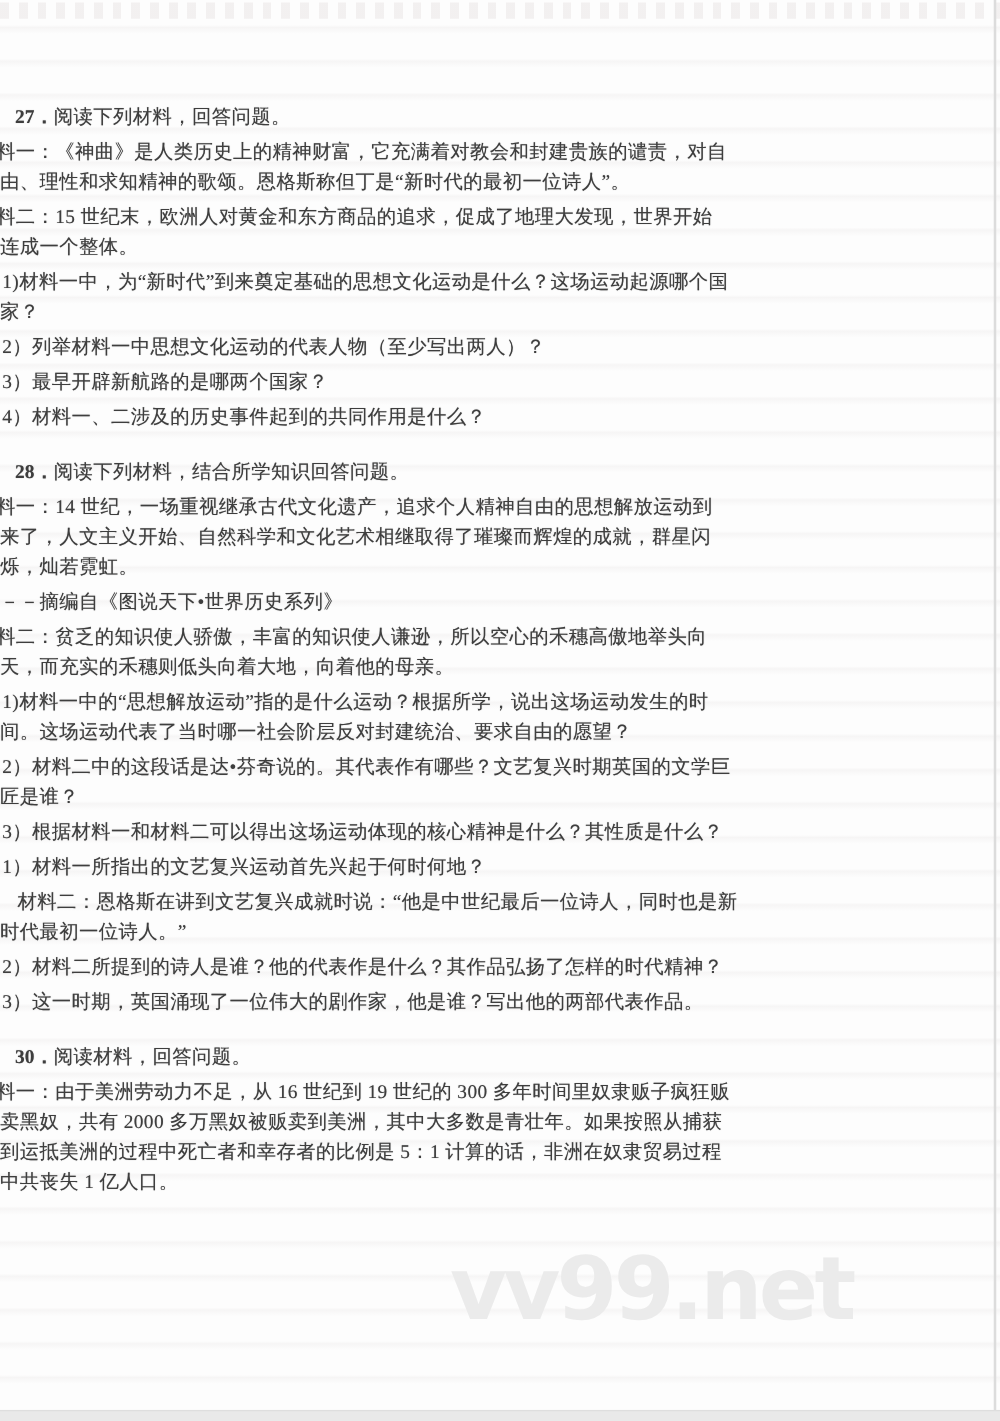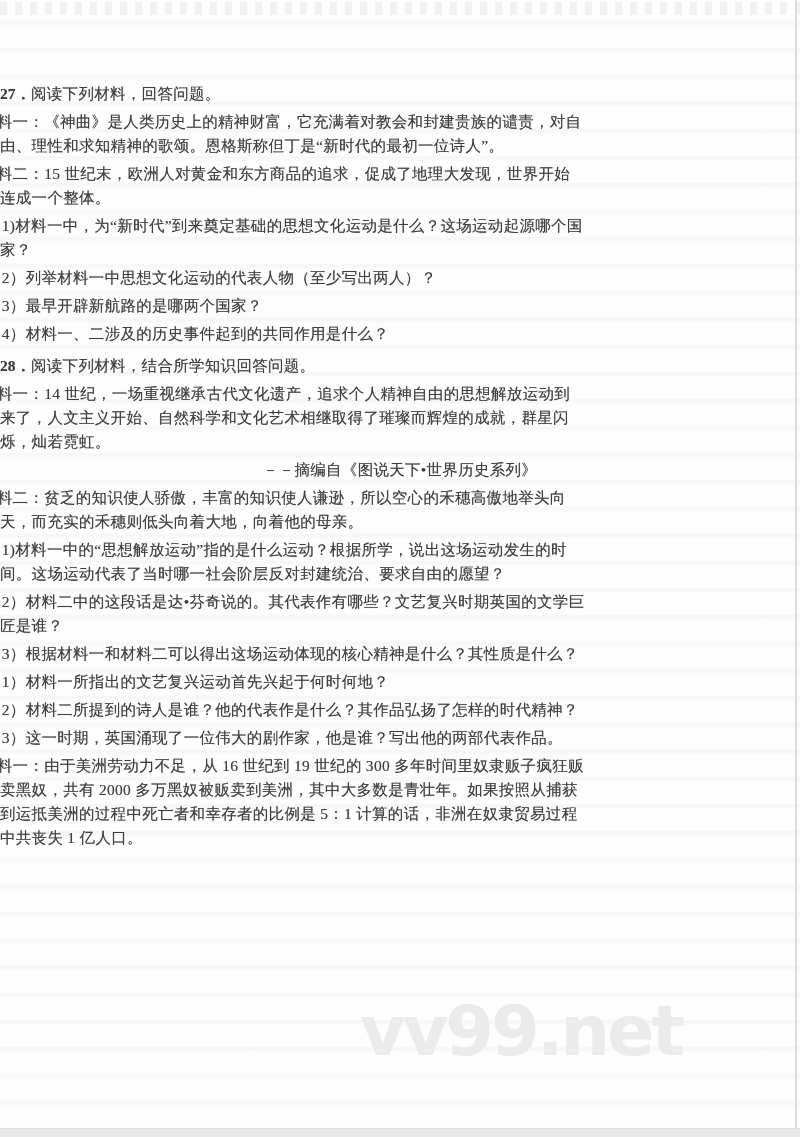--- a/index.html
+++ b/index.html
@@ -36,26 +36,26 @@
     background:#e9e9e9;border-top:1px solid #dedede;
   }
   .content{
     position:absolute;top:82px;left:0;width:100%;
     color:#3e3e3e;
     font-size:15.5px;letter-spacing:0.3px;
     text-shadow:0 0 0.7px rgba(62,62,62,0.55);
   }
   .content p{margin:0 0 4px 0;line-height:24px;}
   .heading{margin-left:110px;}
-  .heading.gap{margin-top:8px;}
-  .qnum{font-weight:bold;letter-spacing:0;}
+  .heading.gap{margin-top:20px;}
+  .qnum{font-weight:bold;letter-spacing:0;padding-left:12px;}
   .material{margin-left:129px;text-indent:-19px;width:584px;}
   .material-ind{margin-left:122px;text-indent:14px;width:590px;}
   .question{margin-left:130px;text-indent:-14px;width:586px;}
-  .source{margin-right:128px;text-align:center;}
+  .source{margin-right:128px;text-align:left;}
   .watermark{
     position:absolute;left:360px;top:996px;
     font-family:"DejaVu Sans","Liberation Sans",sans-serif;
     font-weight:bold;font-size:70px;letter-spacing:-3px;
     color:#ebebeb;line-height:1;
     user-select:none;
   }
 </style>
 </head>
 <body>
@@ -77,23 +77,25 @@
 
     <p class="heading gap"><span class="qnum">28．</span><span>阅读下列材料，结合所学知识回答问题。</span></p>
     <p class="material">材料一：14 世纪，一场重视继承古代文化遗产，追求个人精神自由的思想解放运动到来了，人文主义开始、自然科学和文化艺术相继取得了璀璨而辉煌的成就，群星闪烁，灿若霓虹。</p>
     <p class="source">－－摘编自《图说天下•世界历史系列》</p>
     <p class="material">材料二：贫乏的知识使人骄傲，丰富的知识使人谦逊，所以空心的禾穗高傲地举头向天，而充实的禾穗则低头向着大地，向着他的母亲。</p>
     <p class="question">（1)材料一中的“思想解放运动”指的是什么运动？根据所学，说出这场运动发生的时间。这场运动代表了当时哪一社会阶层反对封建统治、要求自由的愿望？</p>
     <p class="question">（2）材料二中的这段话是达•芬奇说的。其代表作有哪些？文艺复兴时期英国的文学巨匠是谁？</p>
     <p class="question">（3）根据材料一和材料二可以得出这场运动体现的核心精神是什么？其性质是什么？</p>
 
     <p class="question">（1）材料一所指出的文艺复兴运动首先兴起于何时何地？</p>
+    <p class="material-ind">材料二：恩格斯在讲到文艺复兴成就时说：“他是中世纪最后一位诗人，同时也是新时代最初一位诗人。”</p>
     <p class="question">（2）材料二所提到的诗人是谁？他的代表作是什么？其作品弘扬了怎样的时代精神？</p>
     <p class="question">（3）这一时期，英国涌现了一位伟大的剧作家，他是谁？写出他的两部代表作品。</p>
 
+    <p class="heading gap"><span class="qnum">30．</span><span>阅读材料，回答问题。</span></p>
     <p class="material">材料一：由于美洲劳动力不足，从 16 世纪到 19 世纪的 300 多年时间里奴隶贩子疯狂贩卖黑奴，共有 2000 多万黑奴被贩卖到美洲，其中大多数是青壮年。如果按照从捕获到运抵美洲的过程中死亡者和幸存者的比例是 5：1 计算的话，非洲在奴隶贸易过程中共丧失 1 亿人口。</p>
 
   </div>
 
   <div class="watermark">vv99.net</div>
 
   <div class="bottom-strip"></div>
 </div>
 
 </body></html>

